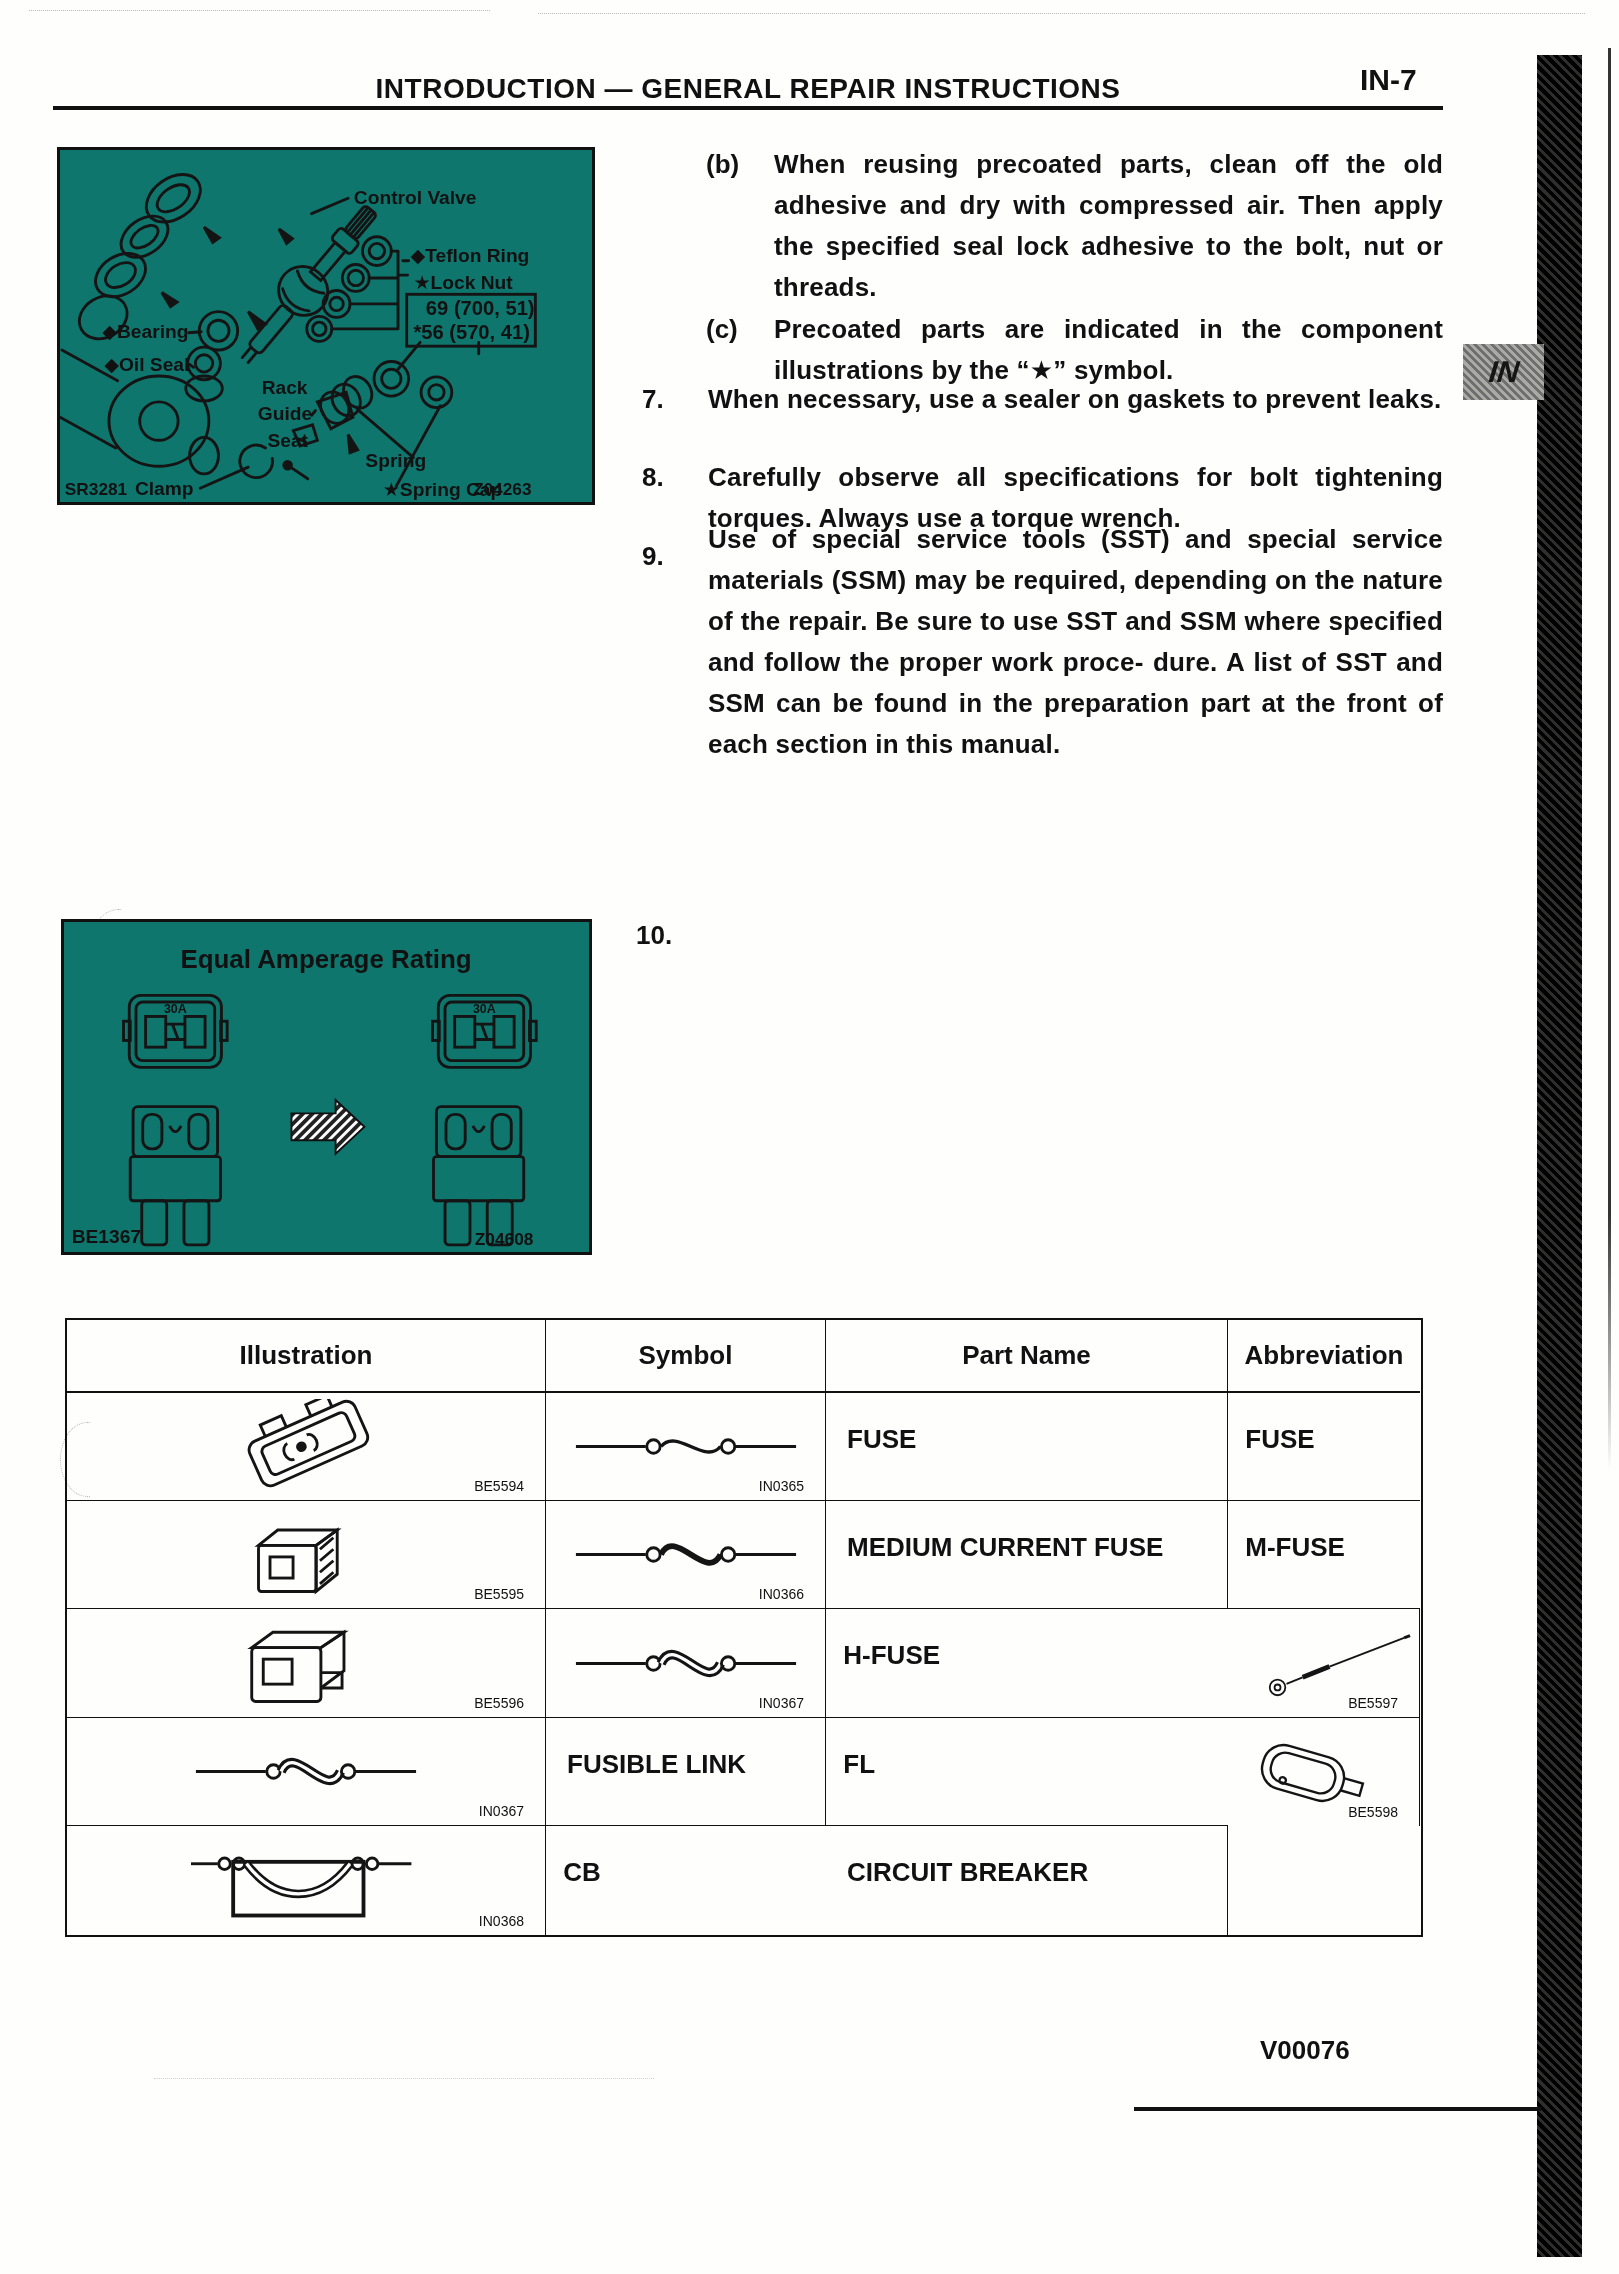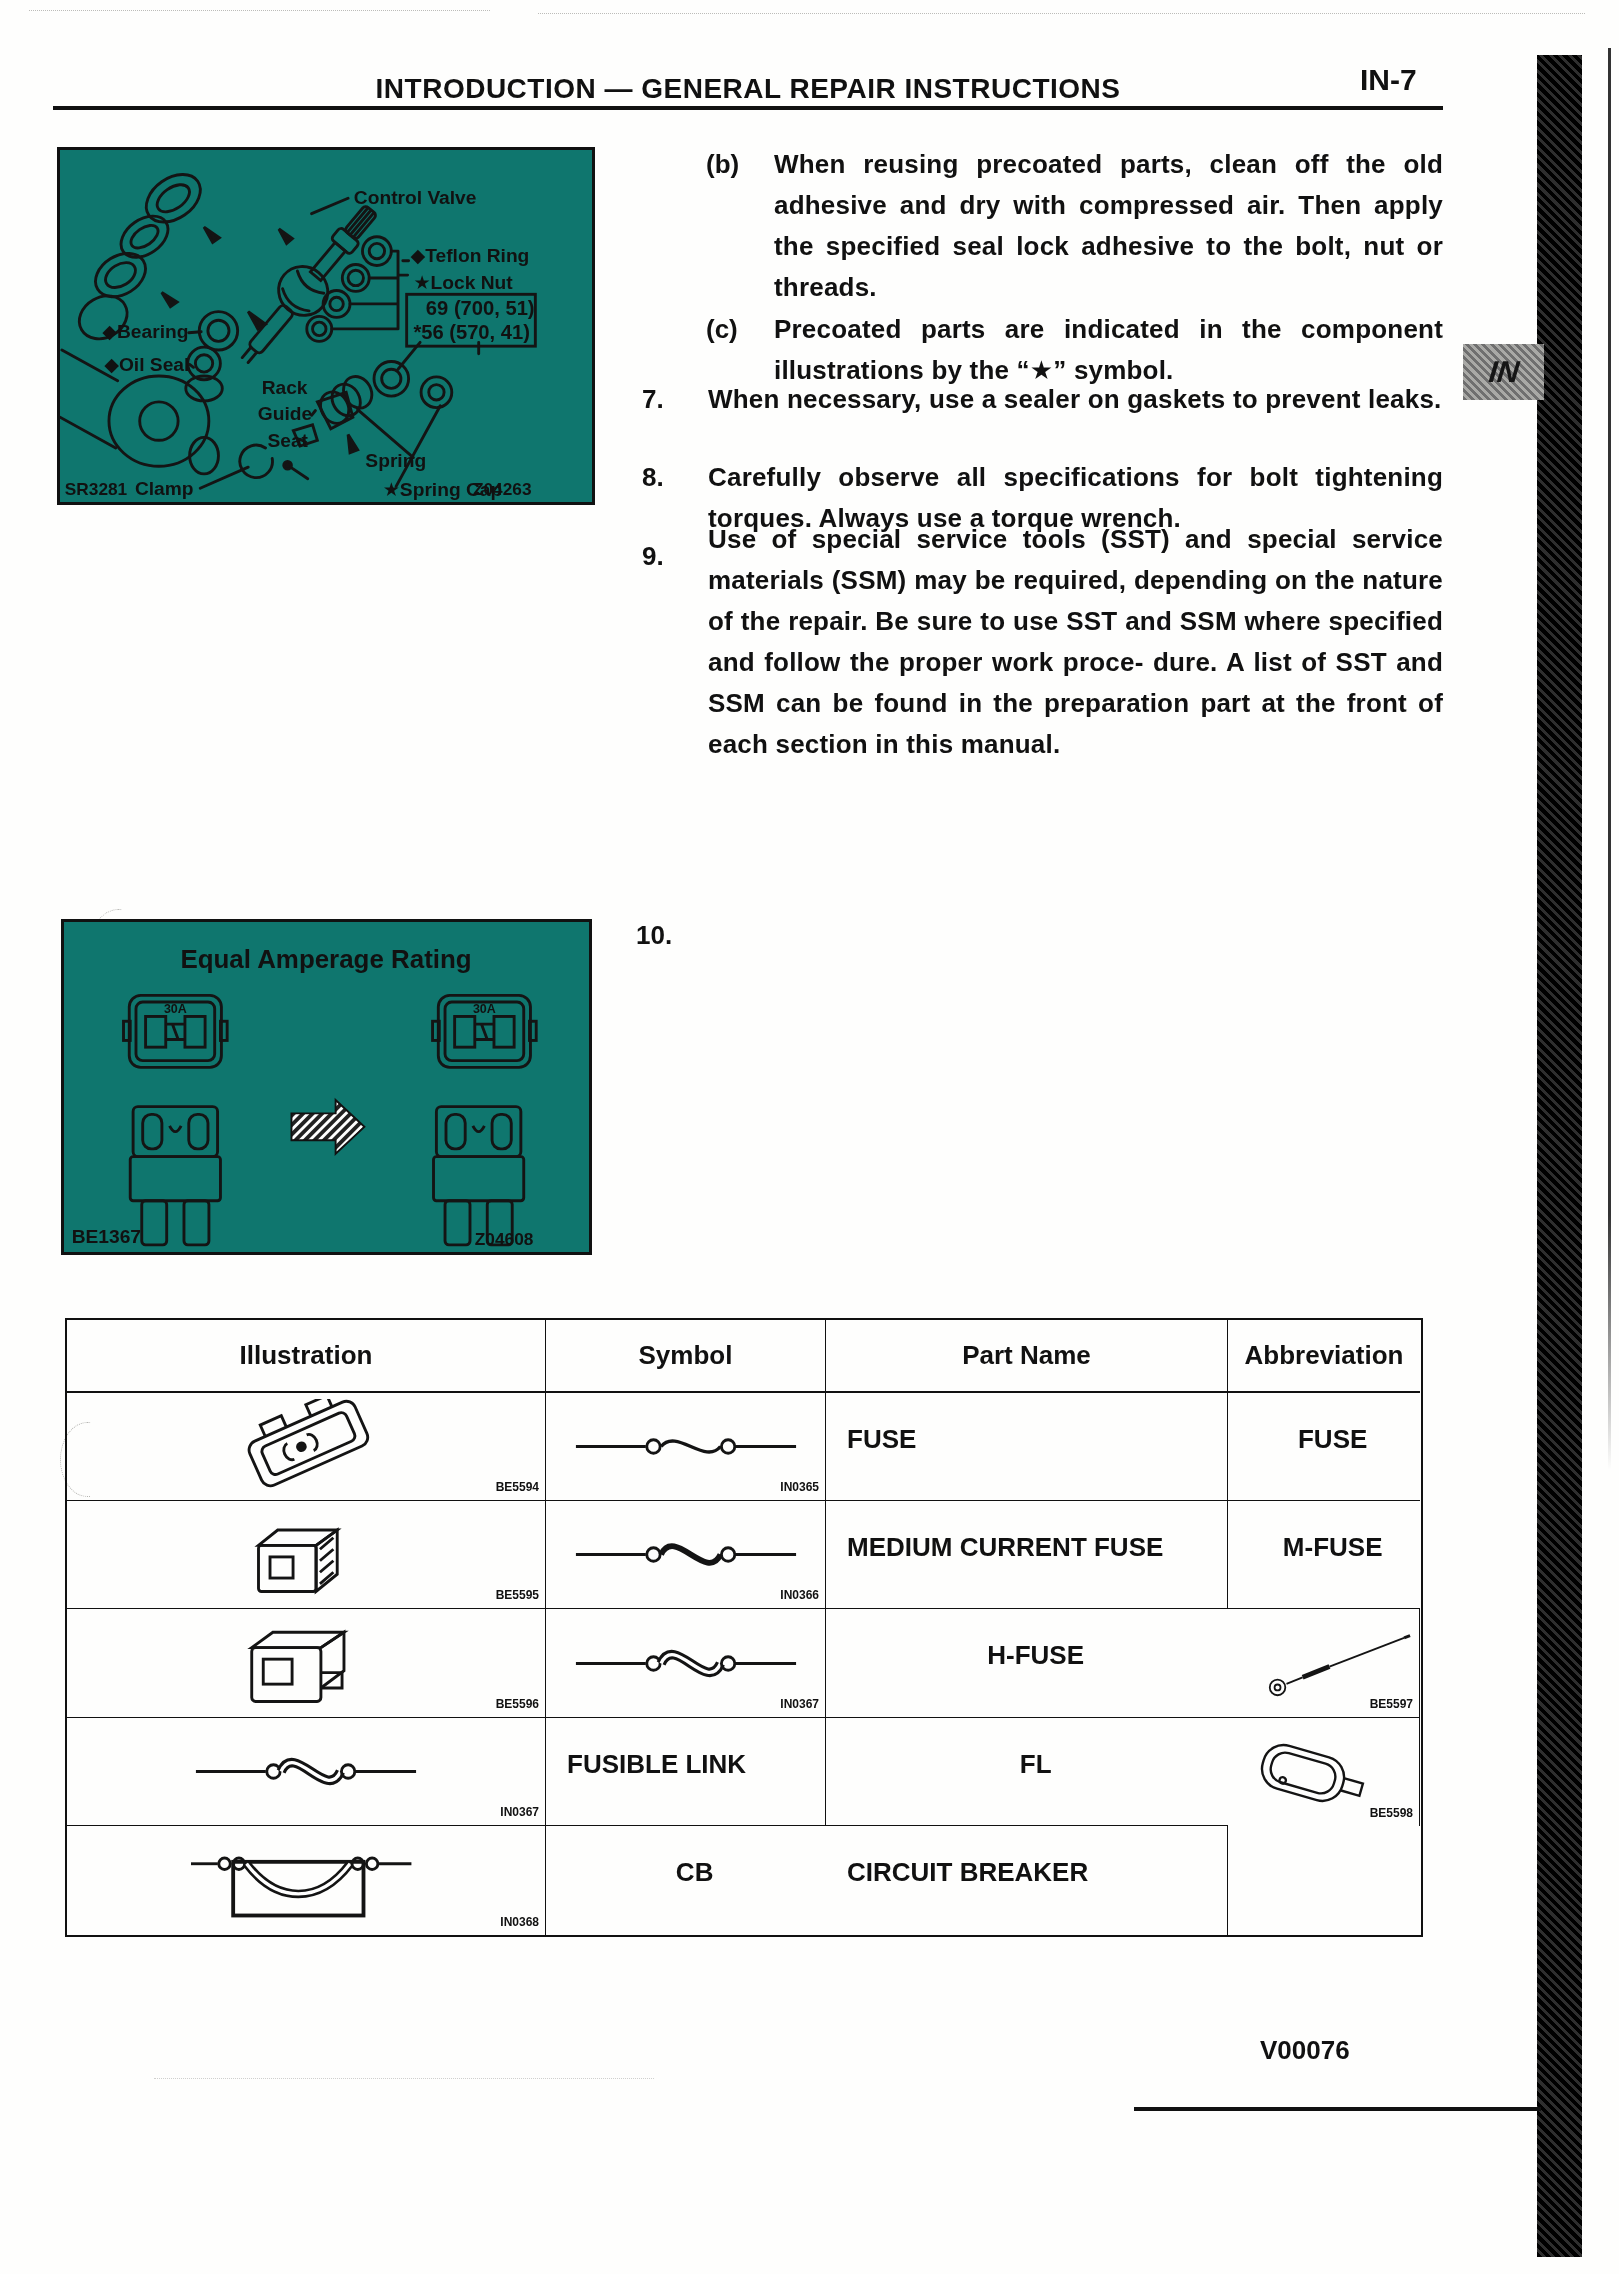--- a/index.html
+++ b/index.html
@@ -17,25 +17,25 @@
   .figbox{border:3.8px solid #111;background:#0f766e;}
   svg text{font-family:"Liberation Sans","DejaVu Sans",sans-serif;}
   .diag-label{font-size:20px;font-weight:bold;fill:#111;}
   .diag-code{font-size:18px;font-weight:bold;fill:#111;}
   .torq{font-size:21px;font-weight:bold;fill:#111;}
   
   .parts-table{left:65px;top:1318px;width:1358px;height:619px;border:2.9px solid #111;
       display:grid;grid-template-columns:479px 280px 402px 192px;
       grid-template-rows:73px 108px 108px 109px 108px 109px;box-sizing:border-box;}
   .cell{border-right:1.9px solid #111;border-bottom:1.9px solid #111;position:relative;overflow:hidden;}
-  .cell.last-col{border-right:none;text-align:center;}
+  .cell.last-col{border-right:none;}
   .cell.last-row{border-bottom:none;}
   .cell.hdr{border-bottom:2.9px solid #111;display:flex;align-items:center;justify-content:center;
             font-size:26px;font-weight:bold;}
-  .cell-code{position:absolute;right:6px;bottom:5.8px;font-size:12px;font-weight:bold;}
+  .cell-code{position:absolute;right:21px;bottom:5.8px;font-size:14px;font-weight:normal;}
   .pname{padding:31px 0 0 21px;font-size:26px;font-weight:bold;}
   .pabbr{padding:31px 0 0 17.3px;font-size:26px;font-weight:bold;}
   .art-wrap{width:100%;height:100%;display:flex;align-items:center;justify-content:center;}
   
   .side-bar{left:1537px;top:55px;width:45px;height:2202px;
       background:repeating-linear-gradient(45deg,#000 0 3.8px,#2e2e2e 3.8px 6.7px);}
   .in-tab{left:1463px;top:344px;width:81px;height:56px;
       background:repeating-linear-gradient(45deg,#6f6f6f 0 2.9px,#a9a9a6 2.9px 5.8px);
       display:flex;align-items:center;justify-content:center;}
   .in-tab span{font-size:30px;font-weight:bold;font-style:italic;color:#151515;transform:skew(-6deg);}

